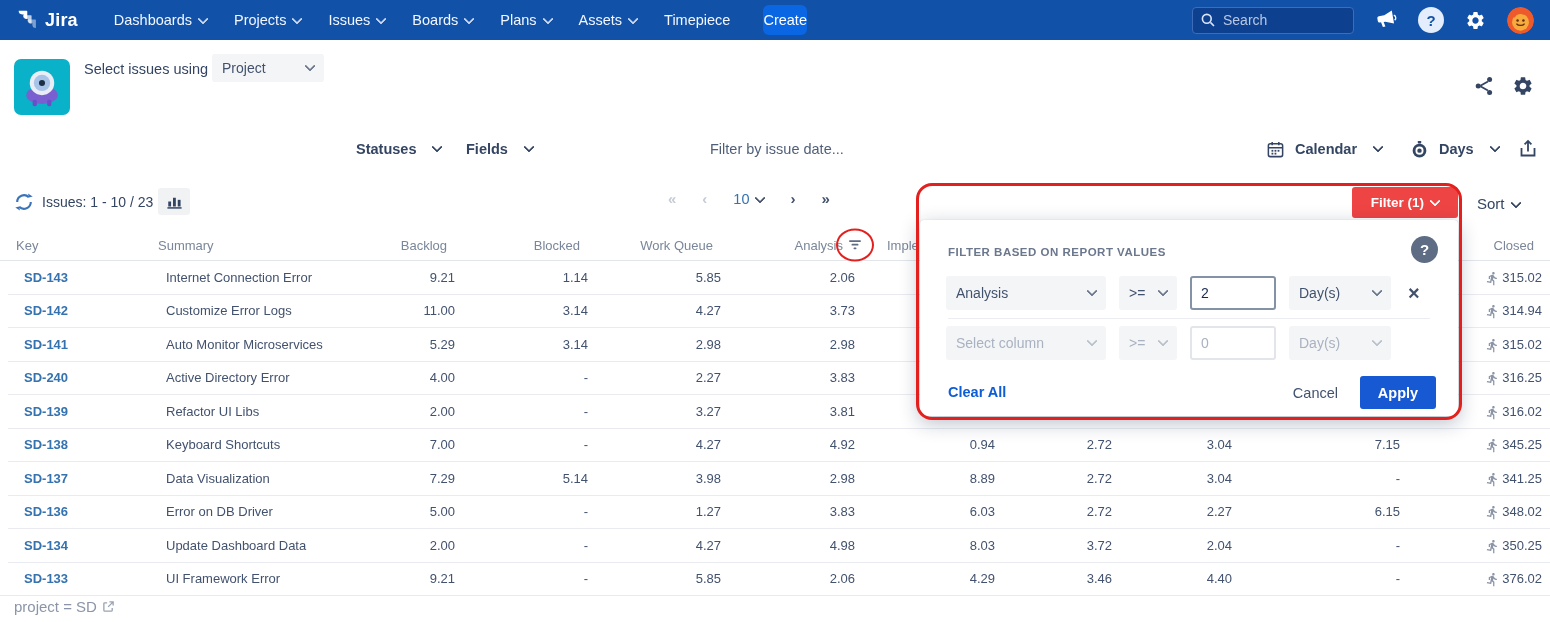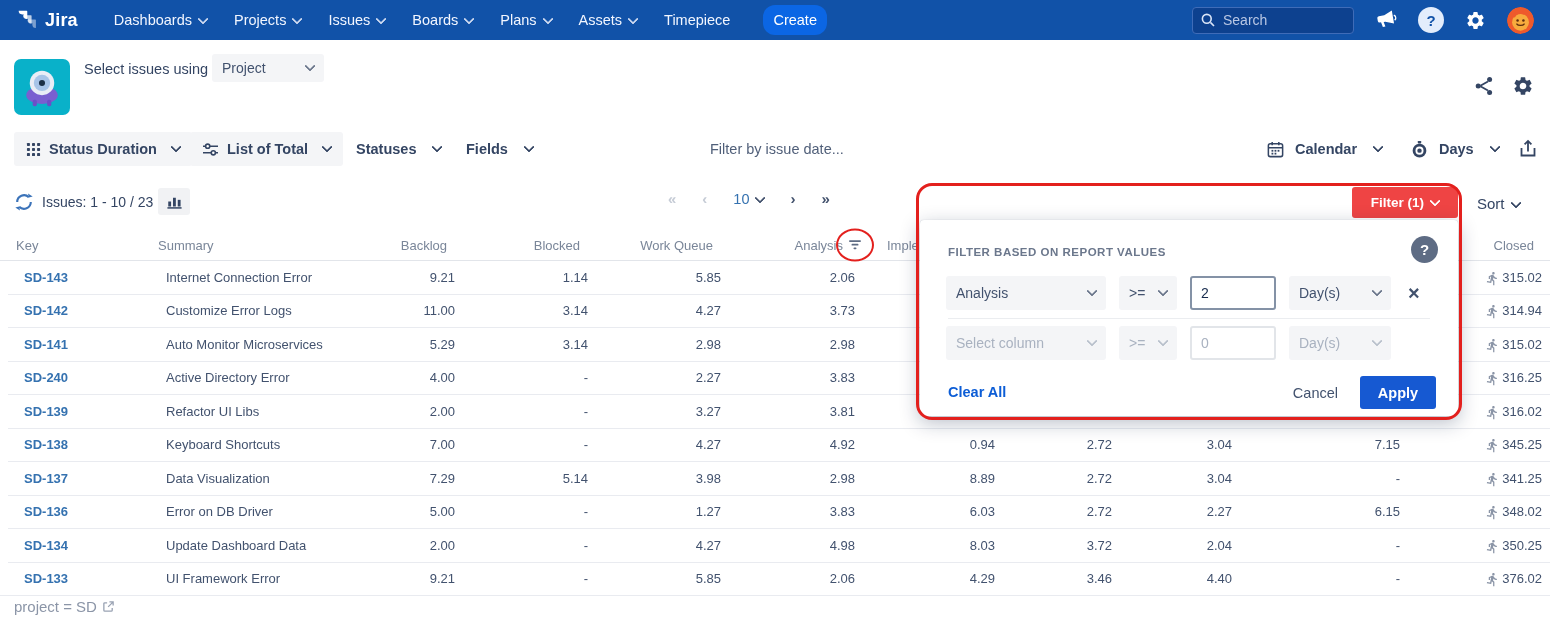--- a/index.html
+++ b/index.html
@@ -7,21 +7,21 @@
        font-family:"Liberation Sans",sans-serif;color:#344563;}
   .chev{width:6px;height:6px;border-right:2px solid currentColor;border-bottom:2px solid currentColor;
         transform:rotate(45deg);display:inline-block;margin-left:7px;position:relative;top:-2px;border-radius:1px;}
   
   .navbar{position:absolute;left:0;top:0;width:100%;height:40px;background:#1152a8;display:flex;align-items:center;padding:0 0 0 16px;box-sizing:border-box;}
   .brand{display:flex;align-items:center;gap:7px;margin-right:36px;}
   .brand-name{color:#fff;font-size:18px;font-weight:700;letter-spacing:.2px;}
   #nav-menus{display:contents;}
   .nav-item{color:#f2f6ff;font-size:14.5px;font-weight:500;margin-right:27px;cursor:pointer;white-space:nowrap;}
   .nav-item .chev{color:#cdd9f0;}
-  .create-btn{background:#0b66e4;color:#fff;border:none;border-radius:12px;height:30px;padding:0 10px;
+  .create-btn{background:#0b66e4;color:#fff;border:none;border-radius:6px;height:30px;padding:0 0;
               font-size:14.5px;font-family:inherit;font-weight:500;margin-left:6px;cursor:pointer;}
   .nav-right{margin-left:auto;display:flex;align-items:center;gap:21px;padding-right:16px;}
   .search-box{position:relative;width:162px;height:27px;}
   .search-box input{width:100%;height:100%;box-sizing:border-box;background:#0d418f;border:1.5px solid #3f6cb8;
                     border-radius:4px;color:#e6eefb;font-size:14px;font-family:inherit;padding:0 8px 0 30px;}
   .search-box input::placeholder{color:#b9c7e4;}
   .search-glass{position:absolute;left:8px;top:5px;}
   .help-circle{width:26px;height:26px;border-radius:50%;background:#e3edfc;color:#1152a8;font-size:15px;
                font-weight:700;display:flex;align-items:center;justify-content:center;cursor:pointer;}
   .avatar{width:27px;height:27px;border-radius:50%;overflow:hidden;cursor:pointer;}
@@ -176,44 +176,20 @@
           <path d="M6.9 12.1l7.6 4.2.9-1.6-7.6-4.2z"></path>
       </svg>
     </span>
     <span class="icon-btn">
       <svg width="22" height="22" viewBox="0 0 24 24">
           <path fill="#344563" d="M19.14 12.94c.04-.3.06-.61.06-.94s-.02-.64-.07-.94l2.03-1.58a.49.49 0 0 0 .12-.61l-1.92-3.32a.49.49 0 0 0-.59-.22l-2.39.96a7.3 7.3 0 0 0-1.62-.94l-.36-2.54a.48.48 0 0 0-.48-.41h-3.84a.48.48 0 0 0-.47.41l-.36 2.54c-.59.24-1.13.57-1.62.94l-2.39-.96a.48.48 0 0 0-.59.22L2.73 8.87a.48.48 0 0 0 .12.61l2.03 1.58c-.05.3-.09.63-.09.94s.02.64.07.94l-2.03 1.58a.49.49 0 0 0-.12.61l1.92 3.32c.12.22.37.3.59.22l2.39-.96c.5.38 1.03.7 1.62.94l.36 2.54c.05.24.24.41.48.41h3.84c.24 0 .44-.17.47-.41l.36-2.54c.59-.24 1.13-.56 1.62-.94l2.39.96c.22.08.47 0 .59-.22l1.92-3.32a.49.49 0 0 0-.12-.61l-2.01-1.58zM12 15.6A3.61 3.61 0 0 1 8.4 12c0-1.98 1.62-3.6 3.6-3.6s3.6 1.62 3.6 3.6-1.62 3.6-3.6 3.6z"></path>
         </svg>
     </span>
   </div>
 
-  <div class="toolbar-btn" style="left:14px;top:132px;">
-    <svg width="15" height="15" viewBox="0 0 16 16" fill="#344563">
-      <rect x="1" y="1" width="3.2" height="3.2" rx=".7"></rect>
-        <rect x="6.4" y="1" width="3.2" height="3.2" rx=".7"></rect>
-        <rect x="11.8" y="1" width="3.2" height="3.2" rx=".7"></rect>
-      <rect x="1" y="6.4" width="3.2" height="3.2" rx=".7"></rect>
-        <rect x="6.4" y="6.4" width="3.2" height="3.2" rx=".7"></rect>
-        <rect x="11.8" y="6.4" width="3.2" height="3.2" rx=".7"></rect>
-      <rect x="1" y="11.8" width="3.2" height="3.2" rx=".7"></rect>
-        <rect x="6.4" y="11.8" width="3.2" height="3.2" rx=".7"></rect>
-        <rect x="11.8" y="11.8" width="3.2" height="3.2" rx=".7"></rect>
-    </svg>
-    <span>Status Duration</span>
-      <span class="chev"></span>
-  </div>
-  <div class="toolbar-btn" style="left:190px;top:132px;">
-    <svg width="17" height="15" viewBox="0 0 18 16">
-      <path d="M1 4.5h16M1 11.5h16" stroke="#344563" stroke-width="1.7"></path>
-      <circle cx="6" cy="4.5" r="2.2" fill="#fff" stroke="#344563" stroke-width="1.7"></circle>
-      <circle cx="12" cy="11.5" r="2.2" fill="#fff" stroke="#344563" stroke-width="1.7"></circle>
-    </svg>
-    <span>List of Total</span>
-      <span class="chev"></span>
-  </div>
   <div class="toolbar-plain" style="left:356px;top:132px;">
     <span>Statuses</span>
       <span class="chev"></span>
   </div>
   <div class="toolbar-plain" style="left:466px;top:132px;">
     <span>Fields</span>
       <span class="chev"></span>
   </div>
   <div class="date-filter">Filter by issue date...</div>
   <div class="toolbar-plain" style="left:1266px;top:132px;">

